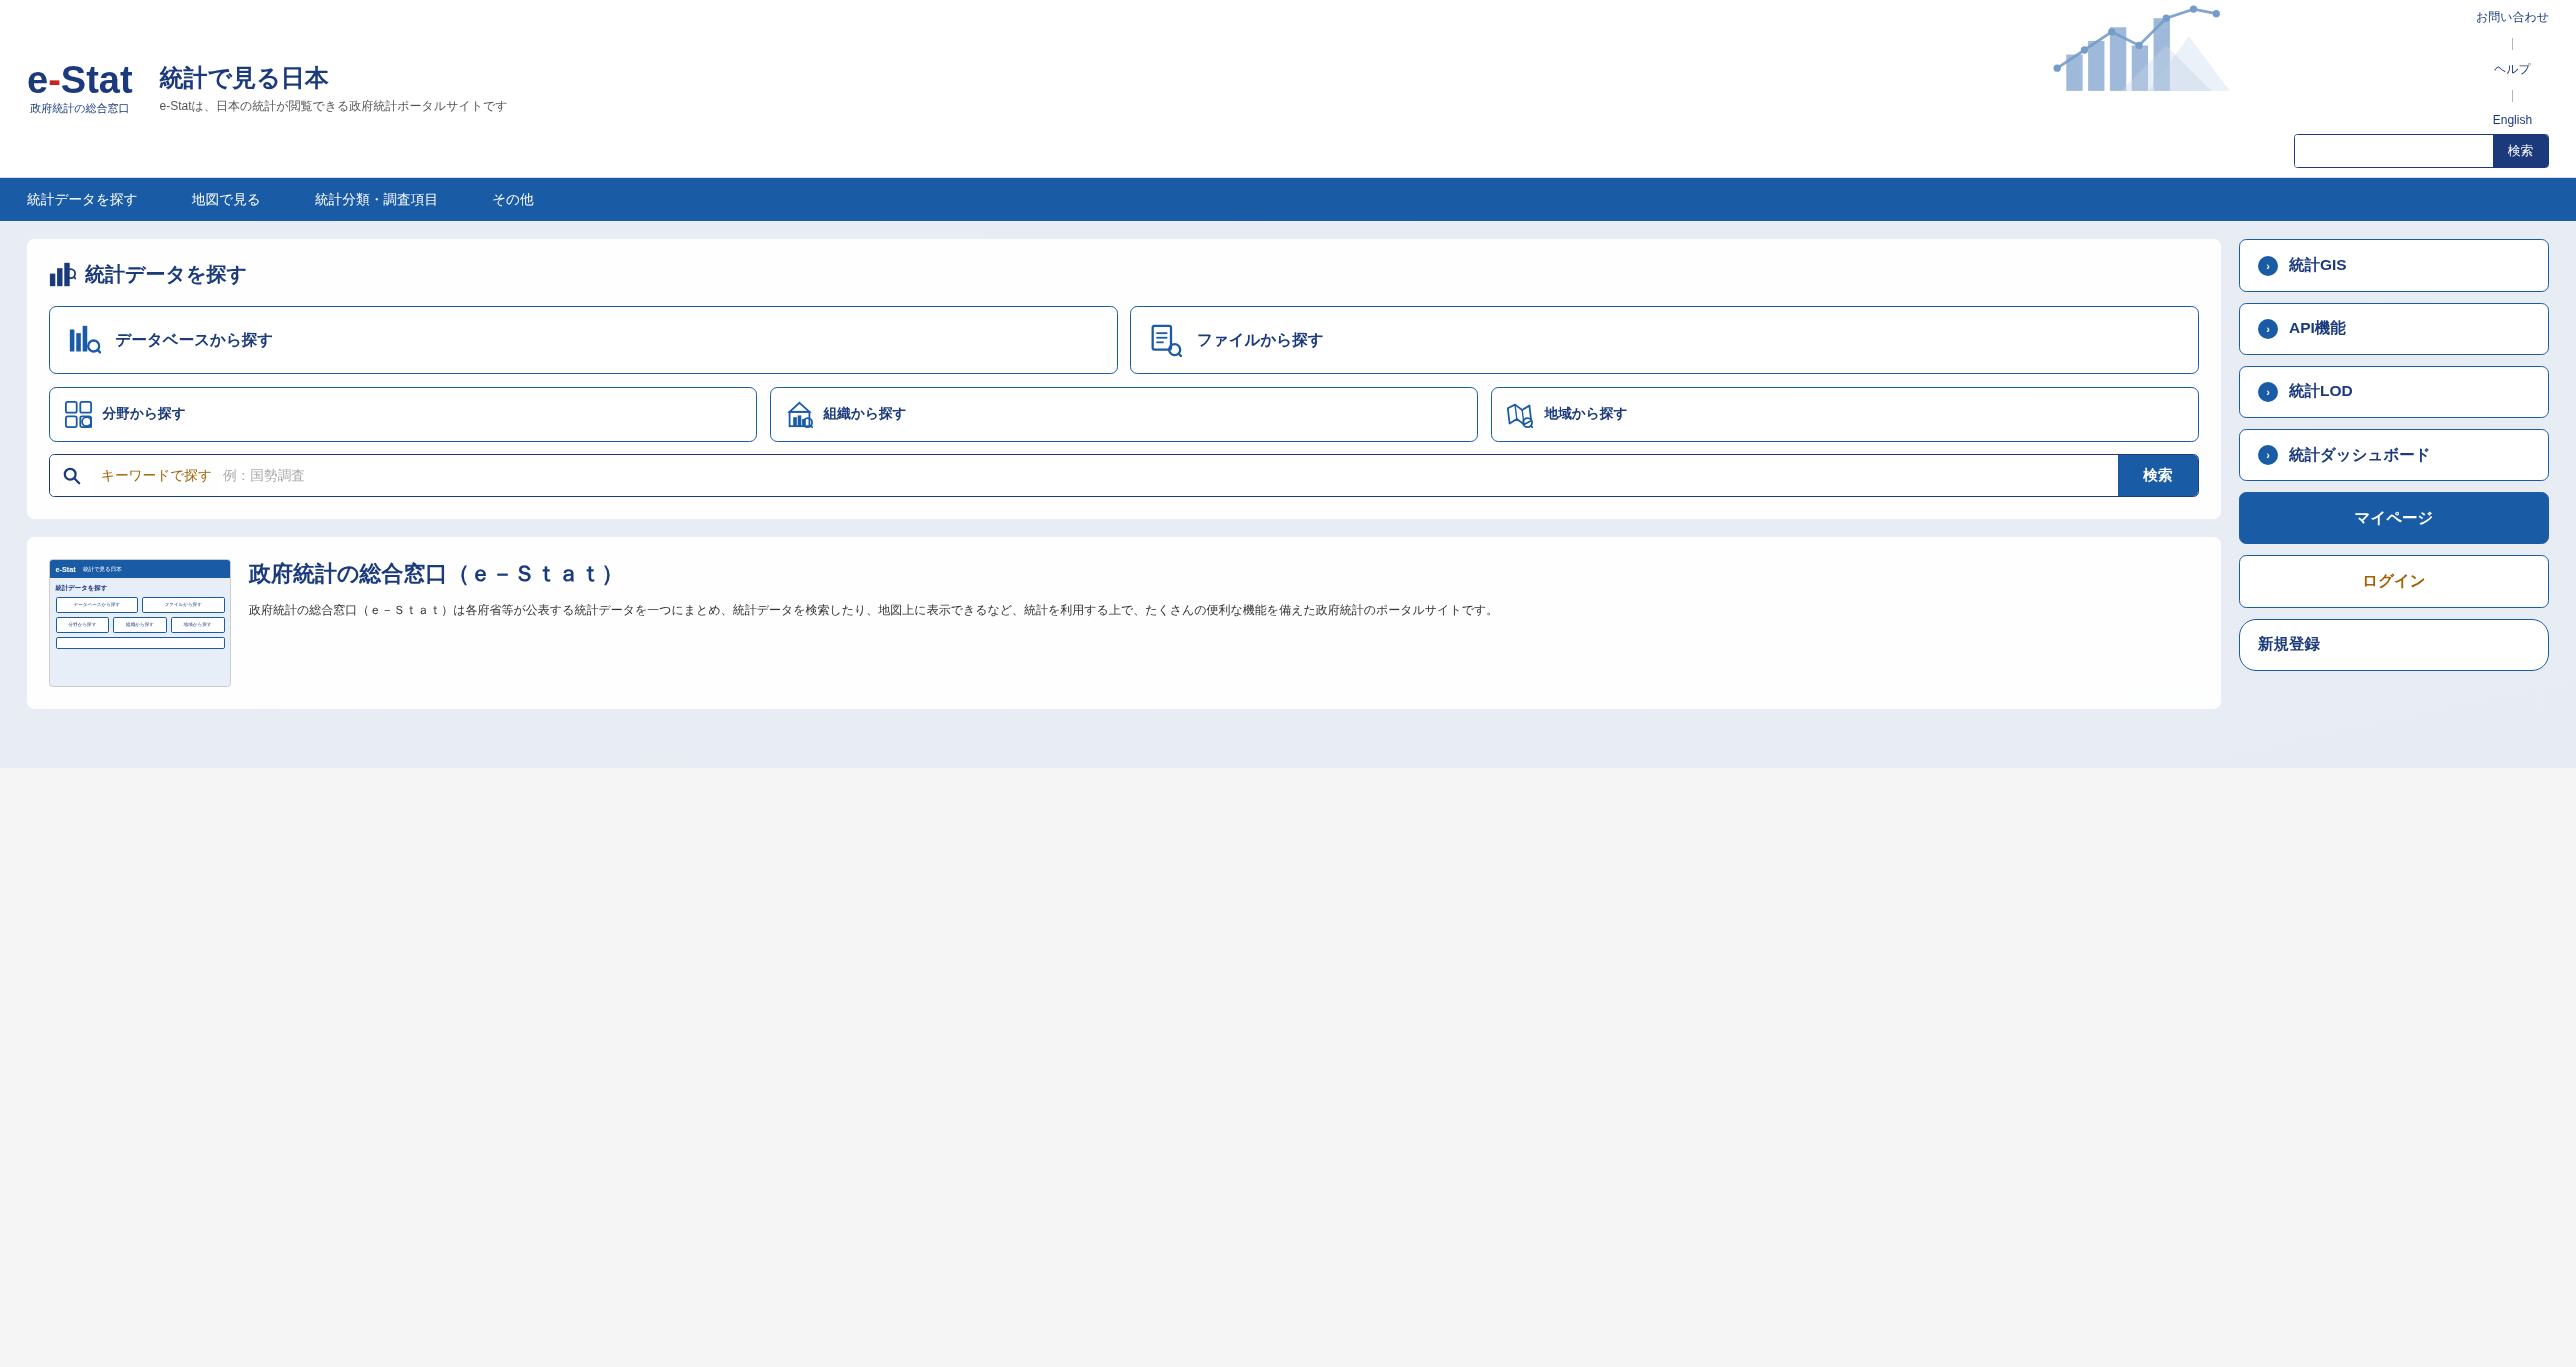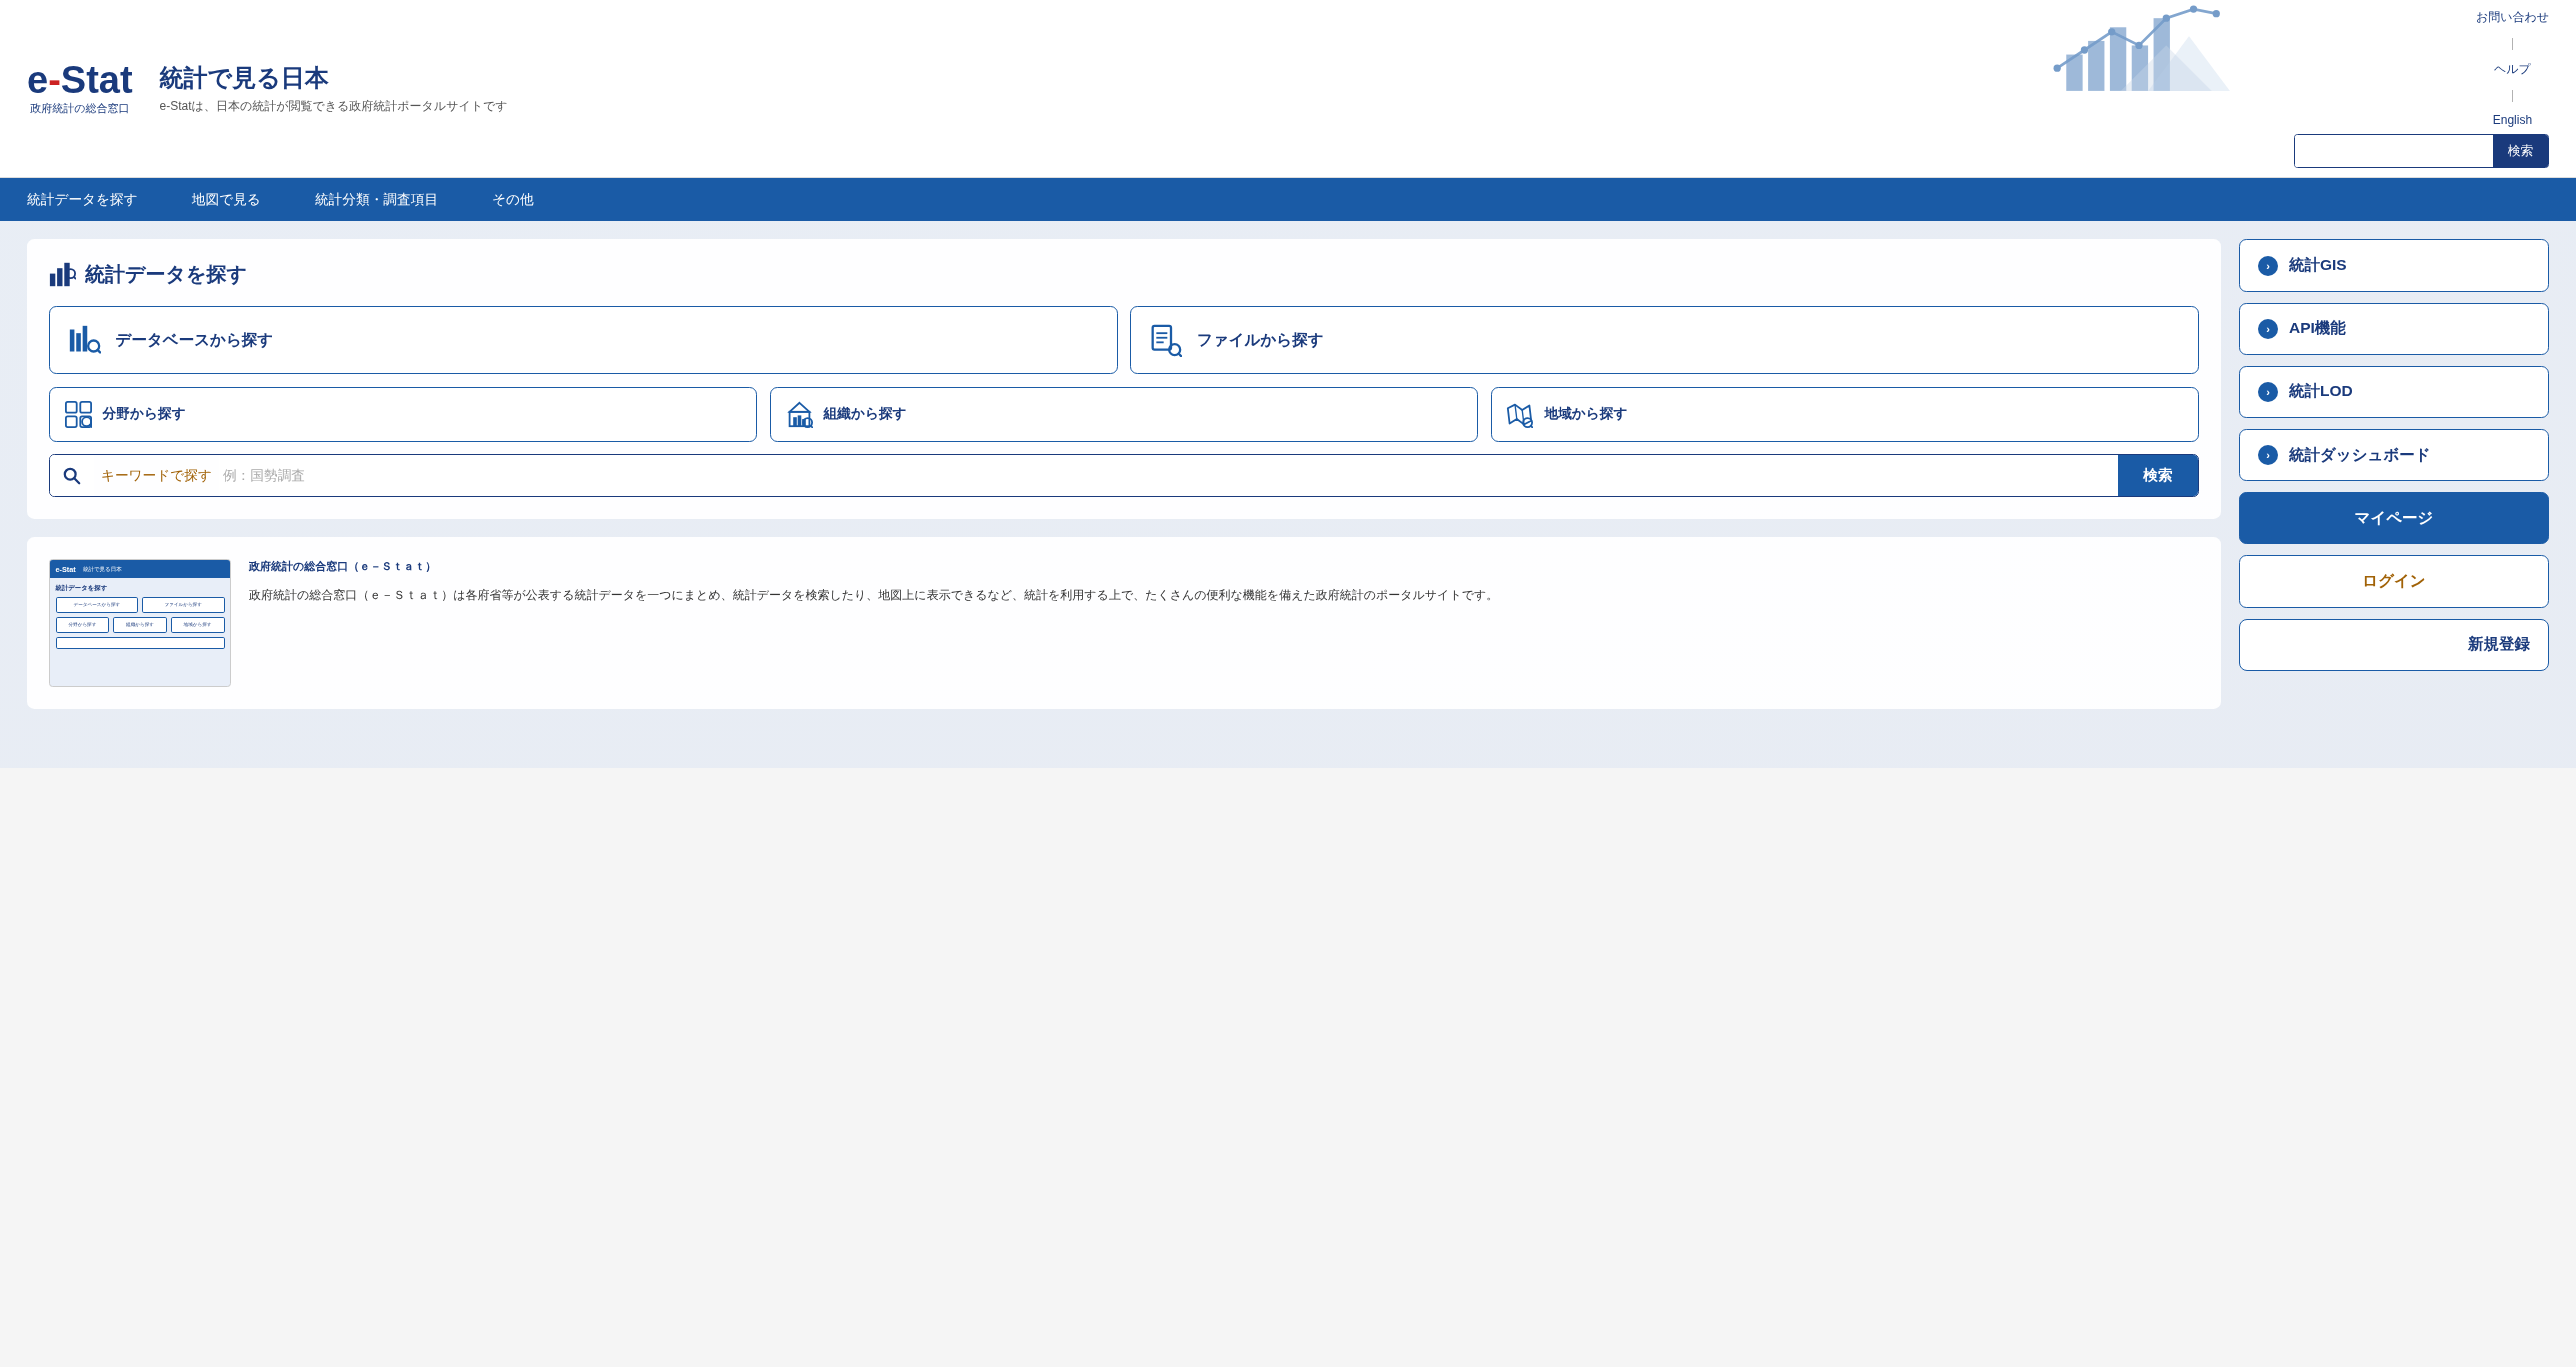--- a/index.html
+++ b/index.html
@@ -226,21 +226,21 @@
 
     
     .info-section {
       background: rgba(255,255,255,0.92);
       border-radius: 7.3px;
       padding: 22px;
       display: flex;
       gap: 18px;
     }
     .info-text h3 {
-      font-size: 11px;
+      font-size: 22px;
       font-weight: bold;
       color: #1a3a7c;
       margin-bottom: 11px;
     }
     .info-text p {
       font-size: 12px;
       color: #333;
       line-height: 1.8;
     }
 
@@ -297,27 +297,27 @@
       padding: 14.6px 18px;
       cursor: pointer;
       font-size: 15.5px;
       font-weight: bold;
       color: #a16207;
       text-align: center;
     }
     .sidebar-register {
       background: #fff;
       border: 1.8px solid #1a5ba6;
-      border-radius: 8px;
+      border-radius: 17px;
       padding: 14.6px 18px;
       cursor: pointer;
       font-size: 15.5px;
       font-weight: bold;
       color: #1a3a7c;
-      text-align: right;
+      text-align: left;
     }
 
     
     .mini-screenshot {
       width: 182px;
       height: 128px;
       background: #e8eef8;
       border: 0.9px solid #ccc;
       border-radius: 3.6px;
       overflow: hidden;

